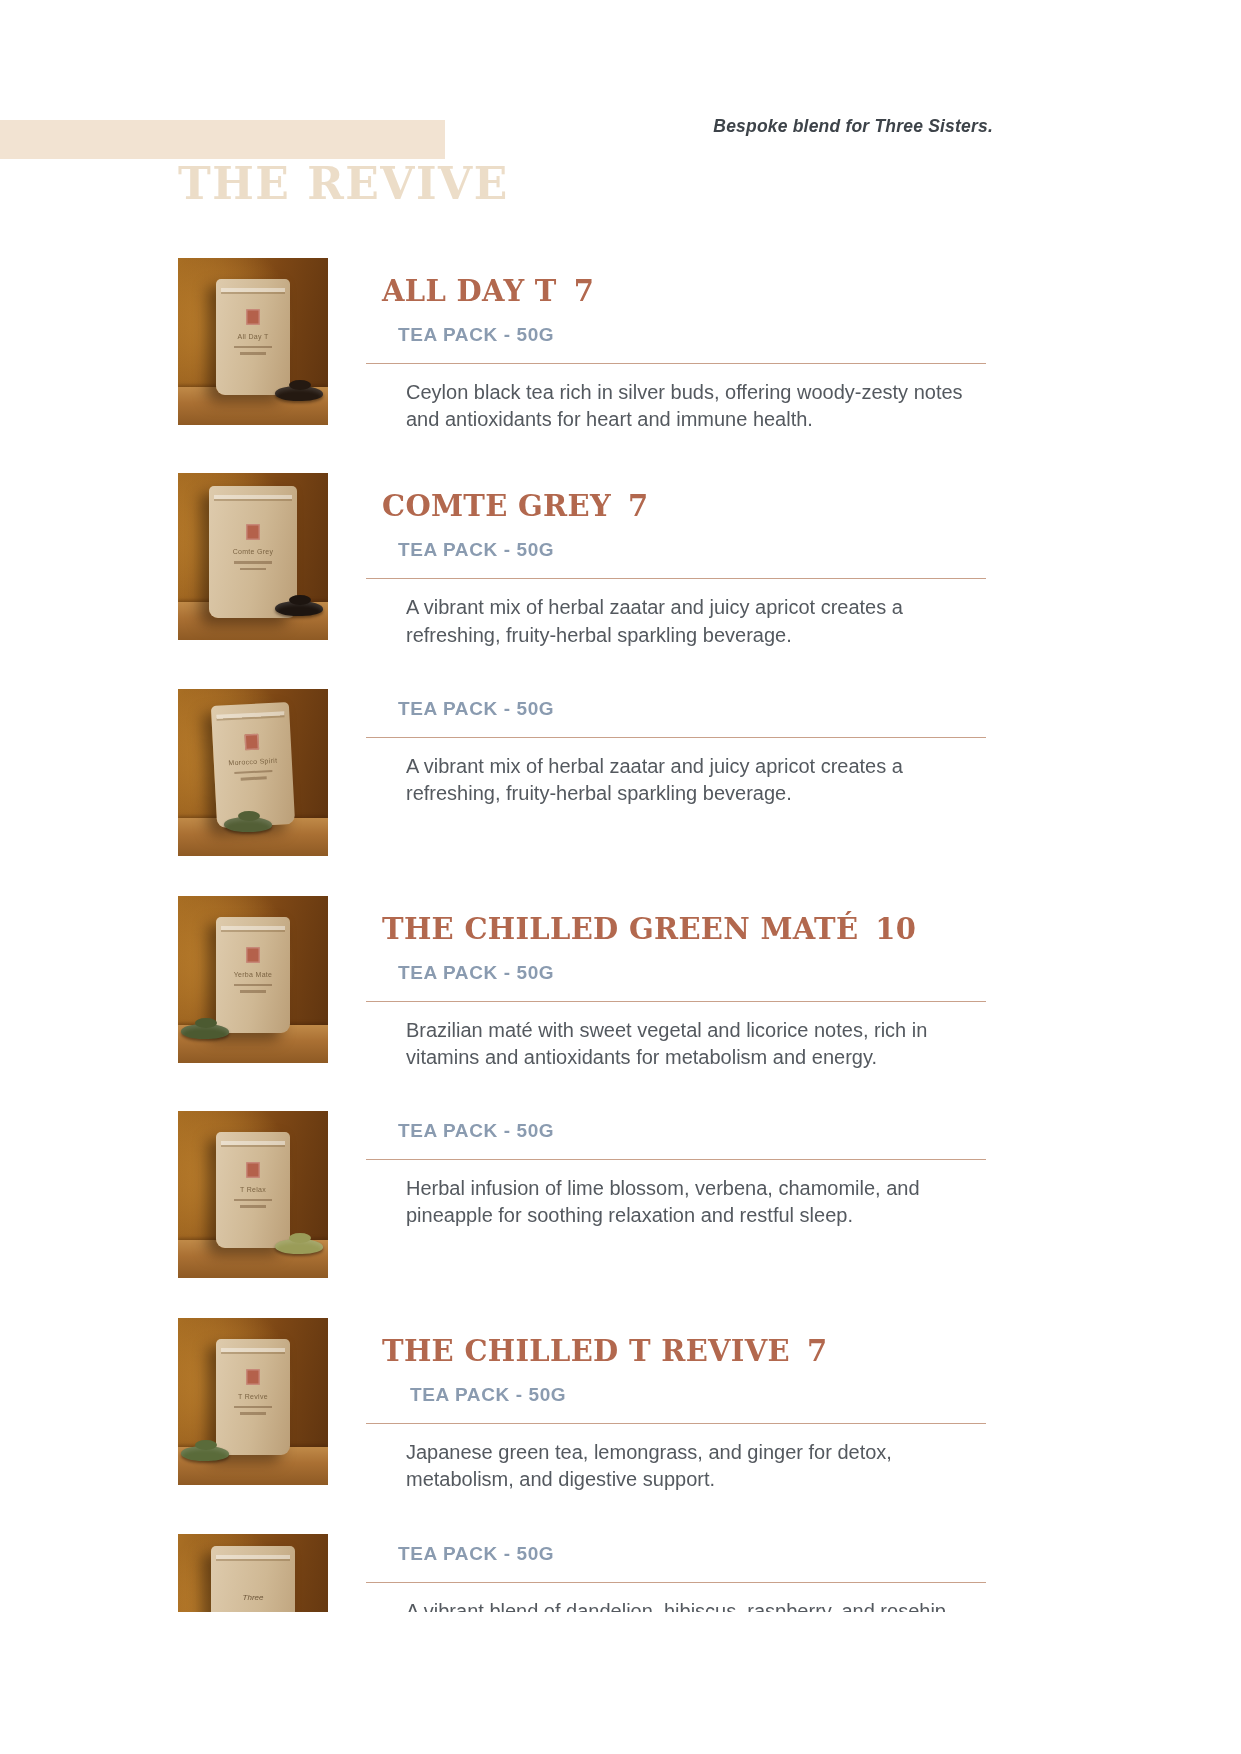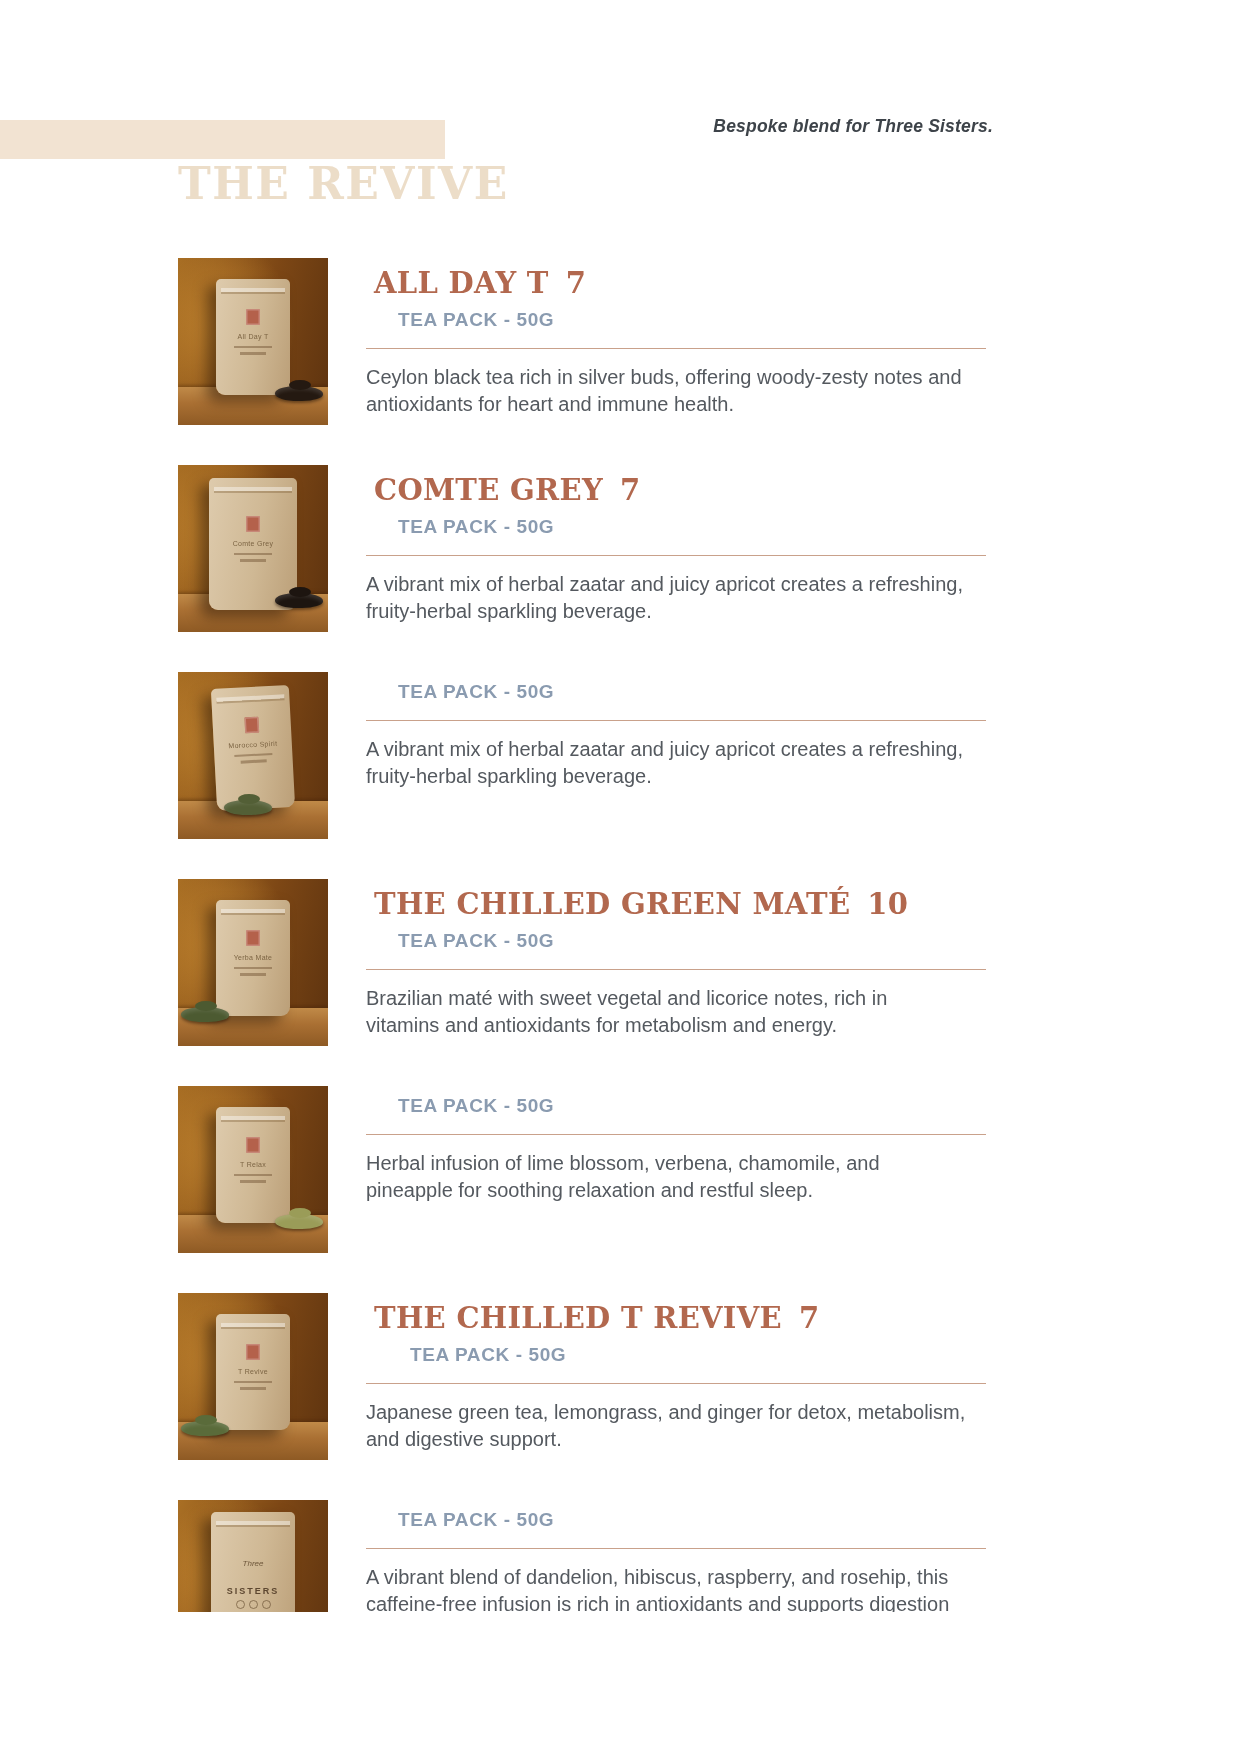--- a/index.html
+++ b/index.html
@@ -109,21 +109,21 @@
   .stamp-row i { width:7px; height:7px; border-radius:50%; border:1px solid rgba(110,85,55,.7); }
   .v-sisters .pouch-label { font-weight:700; font-size:13px; color:#5d4730; }
   .seal {
     width:22px; height:13px; margin:14px auto 0;
     border-radius:50%; background:#5e7a3a; opacity:.75;
   }
 
   
   .tcol { width:620px; padding-top:0; }
   .title-row {
-    margin:8px;
+    margin:16px;
     font-family:"DejaVu Serif", serif;
     font-weight:700; font-size:29px; letter-spacing:.3px;
     color:var(--c-accent, #b2684e);
     white-space:nowrap;
   }
   .price { margin-left:17px; }
   .pack {
     margin-top:9px;
     font-size:19px; font-weight:700; letter-spacing:.6px;
     color:var(--c-subtitle, #8a9bb0);
@@ -131,20 +131,21 @@
   }
   .pack.indent { padding-left:12px; }
   .rule {
     border:0; border-top:1.5px solid var(--c-rule, #c9a18b);
     margin:17px 0 0 0; width:100%;
   }
   .desc {
     margin-top:15px; max-width:600px;
     font-size:20px; line-height:1.36;
     color:var(--c-text, #54595f);
+    margin-left:40px;
   }
 </style>
 </head>
 <body>
 
 <div class="page">
 
   <div class="top-bar"></div>
 
   <div class="note">Bespoke blend for Three Sisters.</div>

